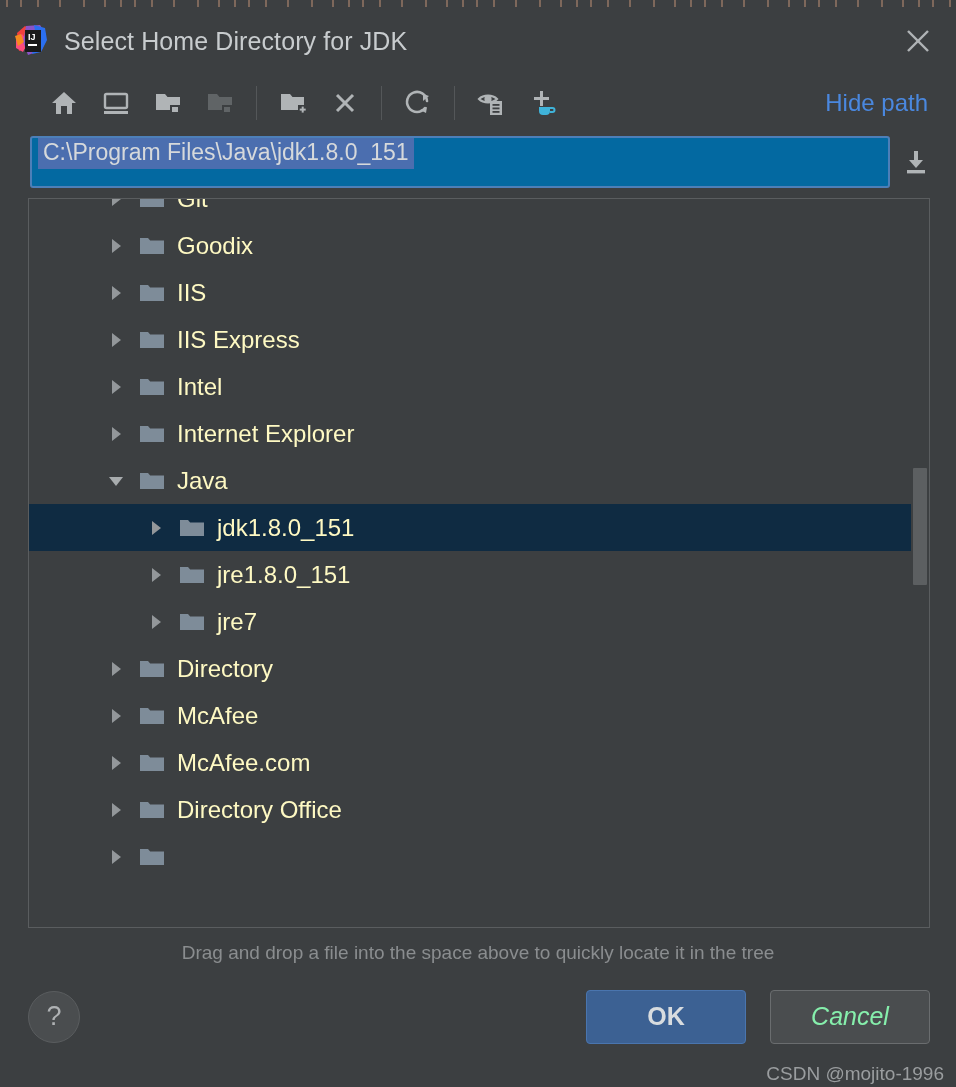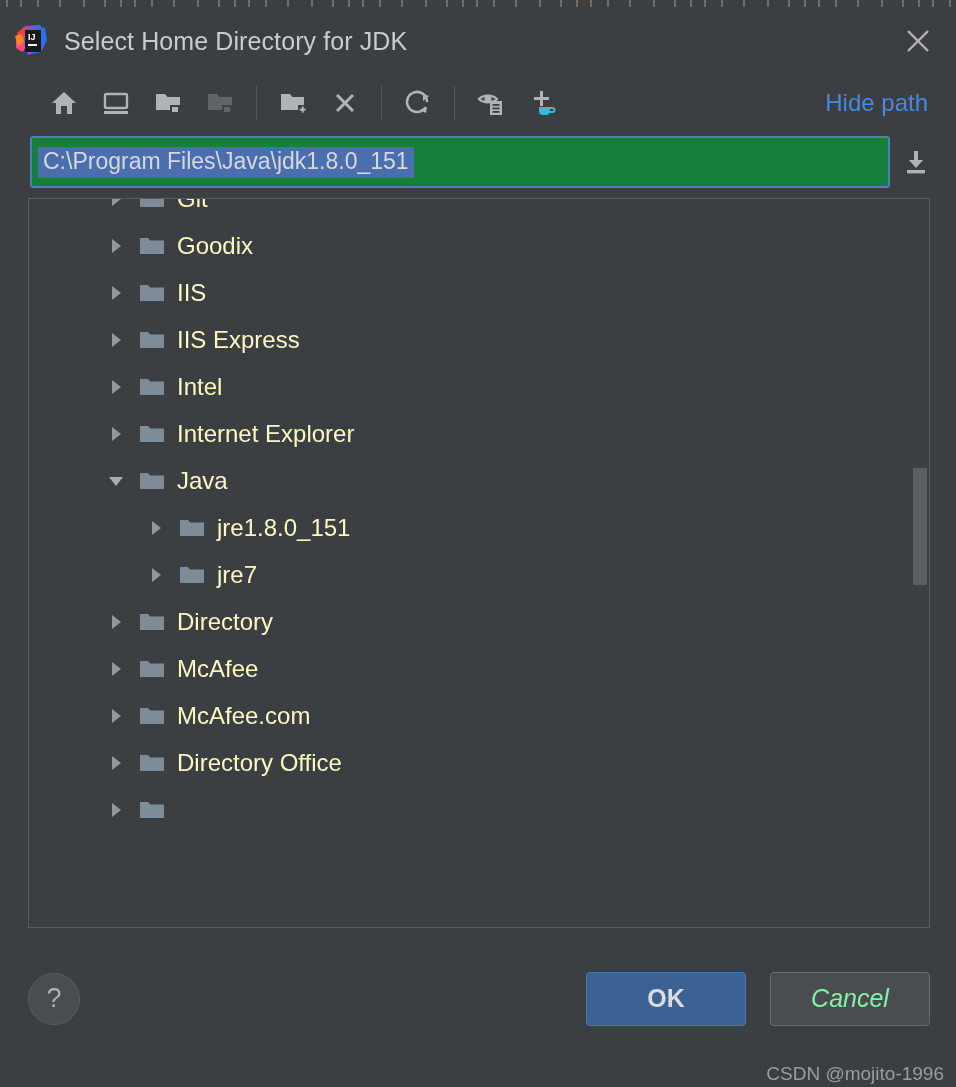--- a/index.html
+++ b/index.html
@@ -105,25 +105,25 @@
   .path-row {
     display: flex;
     align-items: center;
     padding: 0 14px 0 30px;
     height: 56px;
     flex: 0 0 auto;
   }
   .path-field {
     flex: 1 1 auto;
     height: 52px;
-    background: #15803d;
+    background: #0369a1;
     border: 2px solid #4D7FB8;
     border-radius: 3px;
     display: flex;
-    align-items: center;
+    align-items: flex-start;
     padding: 0 6px;
     overflow: hidden;
     cursor: text;
   }
   .path-value {
     font-size: 23px;
     color: #D6D9DB;
     background: #4B6EAF;
     padding: 3px 5px 5px 5px;
     white-space: nowrap;
@@ -533,20 +533,34 @@
                 <polygon points="2,5 16,5 9,14" fill="#A8ACAE"></polygon>
               </svg>
             </div>
             <div class="folder-ico">
               <svg width="26" height="22" viewBox="0 0 26 22">
                 <path d="M1 3 h8 l2.2 2.6 H25 V19 H1 Z" fill="#7E8C99"></path>
               </svg>
             </div>
             <div class="node-label">Java</div>
           </div>
+          <div class="tree-row selected">
+            <div class="indent" style="width: 108px;"></div>
+            <div class="arrow">
+              <svg width="18" height="18" viewBox="0 0 18 18">
+                <polygon points="5,2 14,9 5,16" fill="#93979A"></polygon>
+              </svg>
+            </div>
+            <div class="folder-ico">
+              <svg width="26" height="22" viewBox="0 0 26 22">
+                <path d="M1 3 h8 l2.2 2.6 H25 V19 H1 Z" fill="#7E8C99"></path>
+              </svg>
+            </div>
+            <div class="node-label">jdk1.8.0_151</div>
+          </div>
           <div class="tree-row">
             <div class="indent" style="width: 108px;"></div>
             <div class="arrow">
               <svg width="18" height="18" viewBox="0 0 18 18">
                 <polygon points="5,2 14,9 5,16" fill="#93979A"></polygon>
               </svg>
             </div>
             <div class="folder-ico">
               <svg width="26" height="22" viewBox="0 0 26 22">
                 <path d="M1 3 h8 l2.2 2.6 H25 V19 H1 Z" fill="#7E8C99"></path>
@@ -637,20 +651,21 @@
               </svg>
             </div>
           </div>
         </div>
     </div>
     <div class="scrollbar-track">
       <div class="scrollbar-thumb" id="sb-thumb" style="top: 37%; height: 16%;"></div>
     </div>
   </div>
 
+  <div class="hint">Drag and drop a file into the space above to quickly locate it in the tree</div>
 
   <div class="footer">
     <div class="help-btn">?</div>
     <div class="footer-spacer"></div>
     <div class="btn btn-ok">OK</div>
     <div class="btn btn-cancel">Cancel</div>
     <div class="watermark">CSDN @mojito-1996</div>
   </div>
 
 </div>

